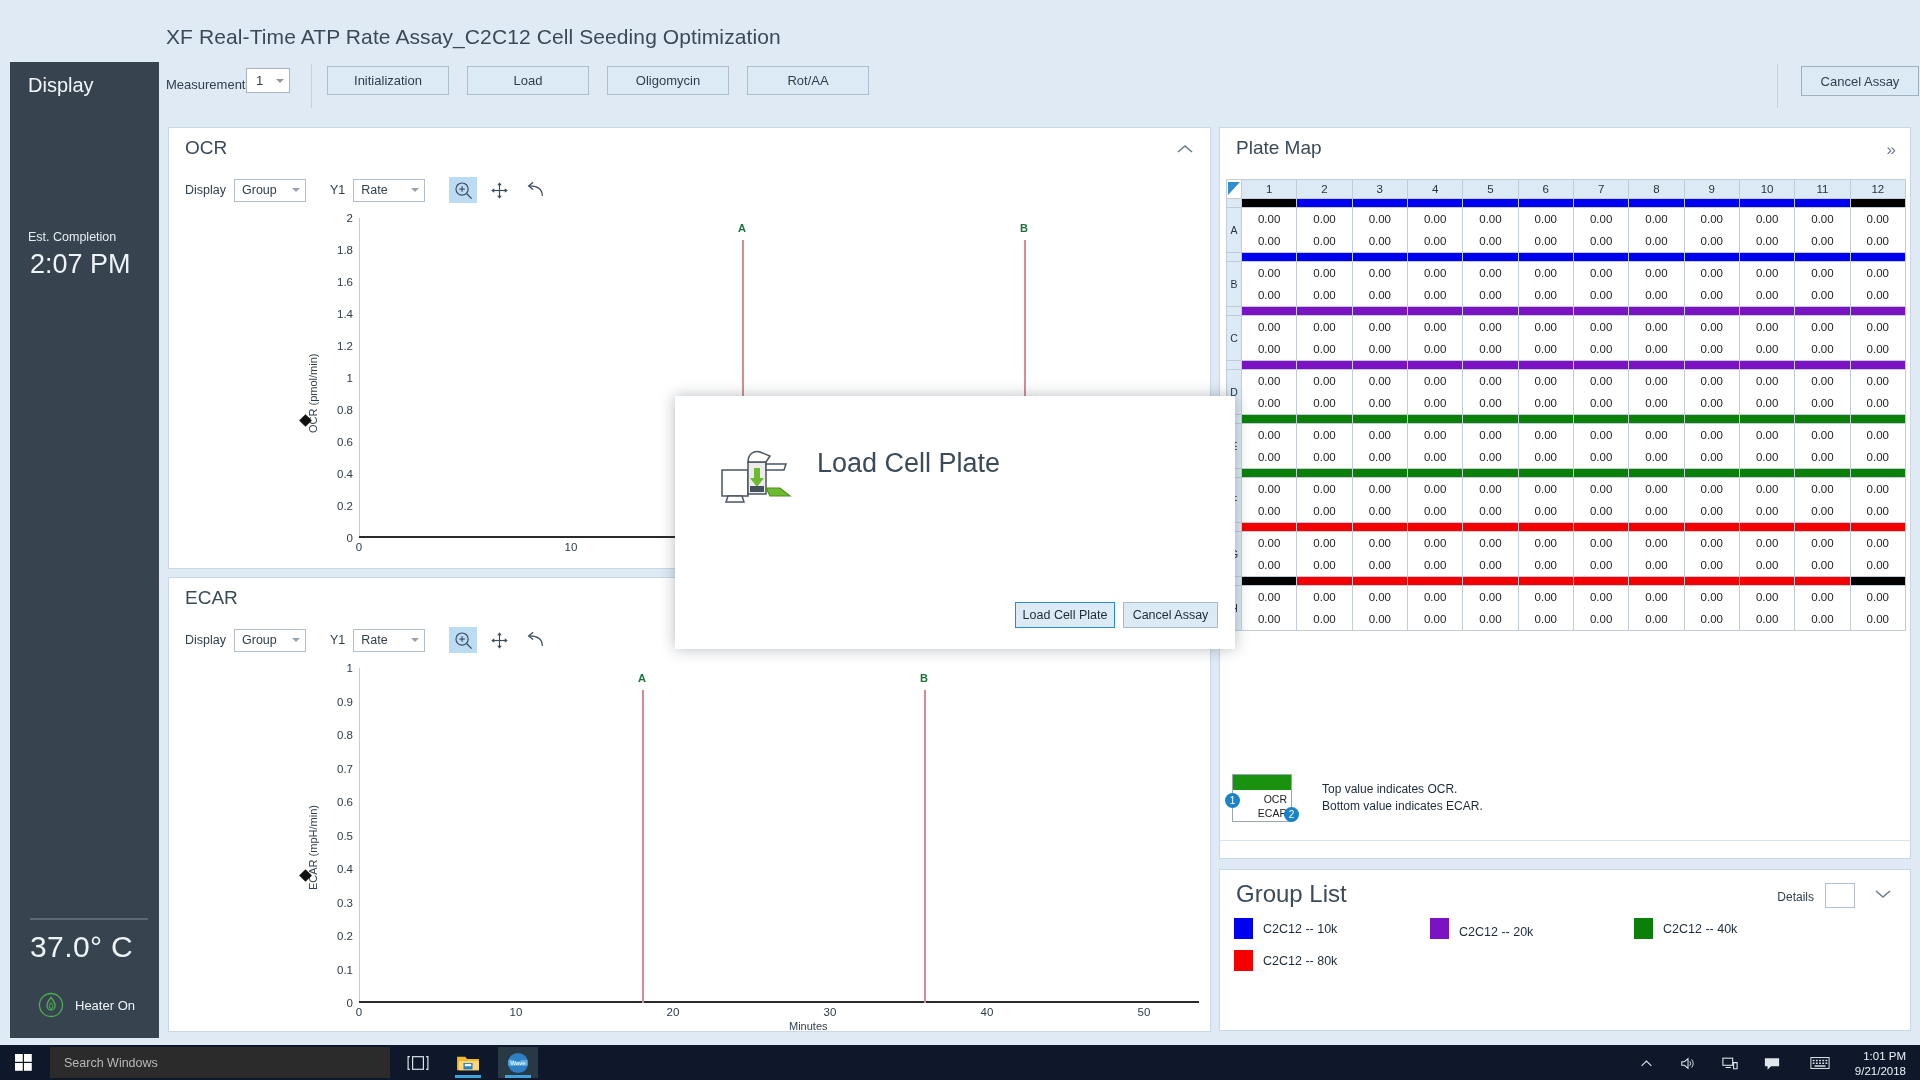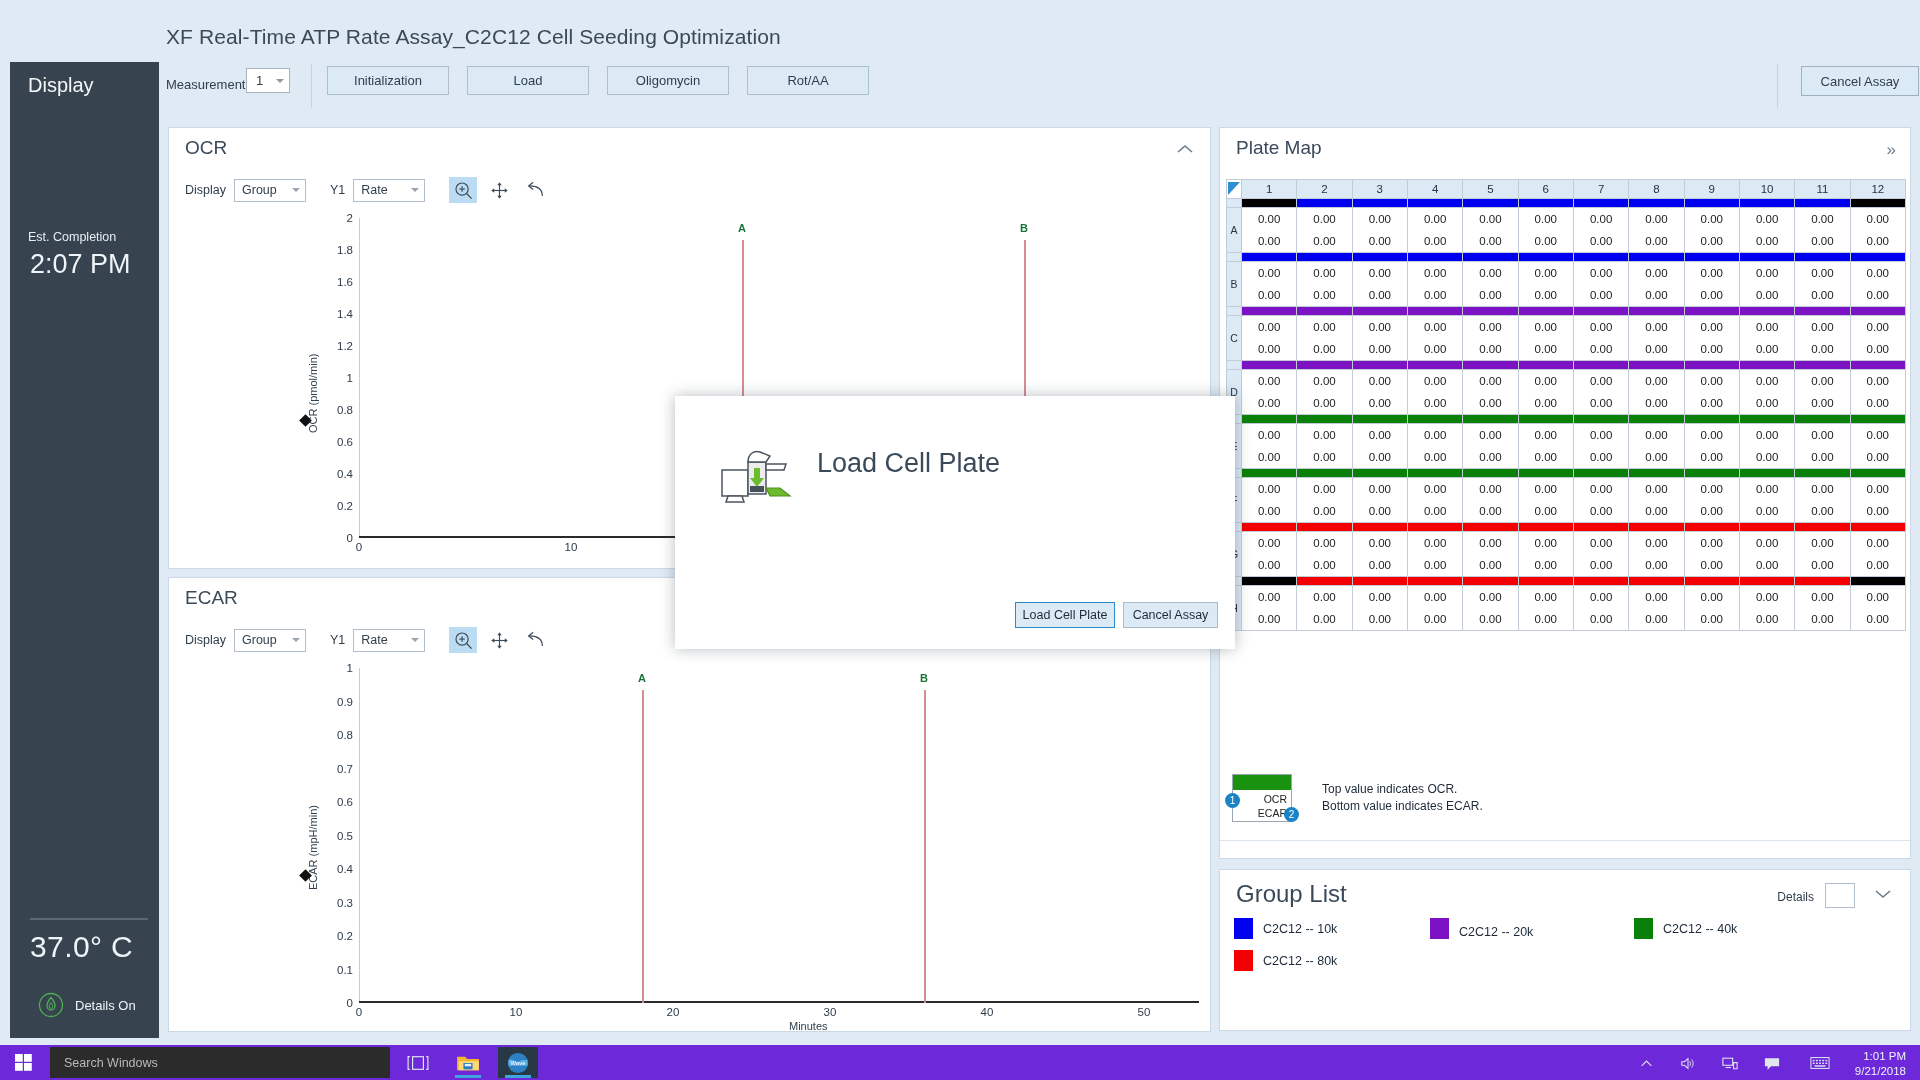--- a/index.html
+++ b/index.html
@@ -310,21 +310,21 @@
     width: 95px; height: 26px;
     background: #dceaf6; border: 1px solid #a9bac8;
     font-size: 12.5px; color: #1d2b39;
     display: flex; align-items: center; justify-content: center;
   }
 
   
   #taskbar {
     position: absolute; left: 0; top: 1045px;
     width: 1920px; height: 35px;
-    background: #6d28d9;
+    background: #0f172a;
   }
   #start-btn {
     position: absolute; left: 0; top: 0; width: 48px; height: 35px;
     display: flex; align-items: center; justify-content: center;
   }
   #search-box {
     position: absolute; left: 50px; top: 2px;
     width: 340px; height: 31px; background: #2b2b2b;
     display: flex; align-items: center;
   }
@@ -366,21 +366,21 @@
     <div id="temp-value">37.0° C</div>
 
     <div class="rail-stat" id="rail-heater">
       <span class="rail-icon">
         <svg viewBox="0 0 26 26" width="26" height="26">
           <circle cx="13" cy="13" r="11.5" fill="none" stroke="#4caf50" stroke-width="1.3"></circle>
           <path d="M13 5.5 C13 5.5 9 10 9 14 a4 4 0 0 0 8 0 C17 10 13 5.5 13 5.5 Z" fill="none" stroke="#4caf50" stroke-width="1.3"></path>
           <path d="M13 10.5 C13 10.5 11.2 13 11.2 14.6 a1.8 1.8 0 0 0 3.6 0 C14.8 13 13 10.5 13 10.5 Z" fill="none" stroke="#4caf50" stroke-width="1"></path>
         </svg>
       </span>
-      <span class="label">Details On</span>
+      <span class="label">Heater On</span>
     </div>
 
     <div class="rail-stat" id="rail-running">
       <span class="rail-icon">
         <svg viewBox="0 0 30 18" width="30" height="18">
           <rect x="1" y="4" width="10" height="10" fill="none" stroke="#4caf50" stroke-width="1.4"></rect>
           <rect x="19" y="4" width="10" height="10" fill="none" stroke="#4caf50" stroke-width="1.4"></rect>
           <line x1="11" y1="9" x2="19" y2="9" stroke="#4caf50" stroke-width="1.2"></line>
           <path d="M13 6 L16 9 L13 12 Z" fill="#4caf50"></path>
           <path d="M17 6 L14 9 L17 12 Z" fill="#4caf50"></path>

